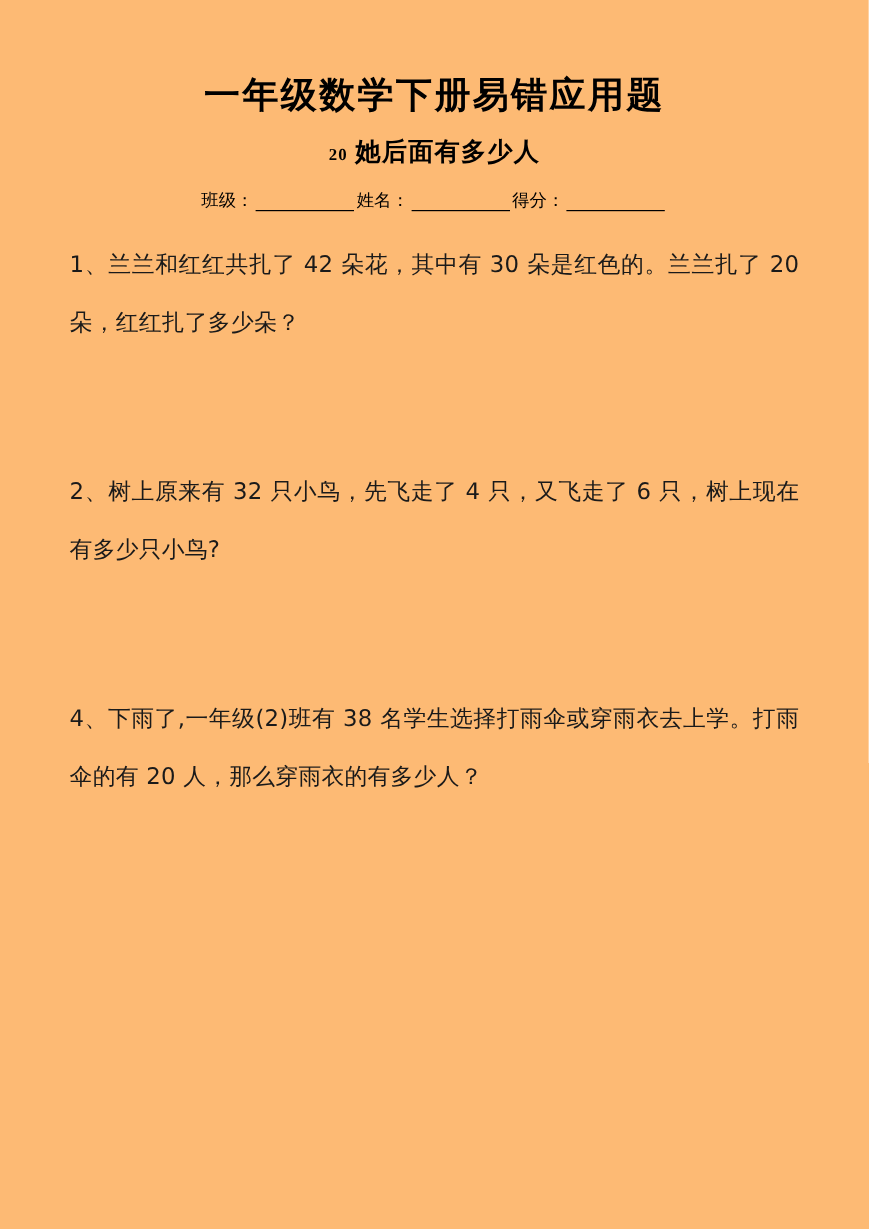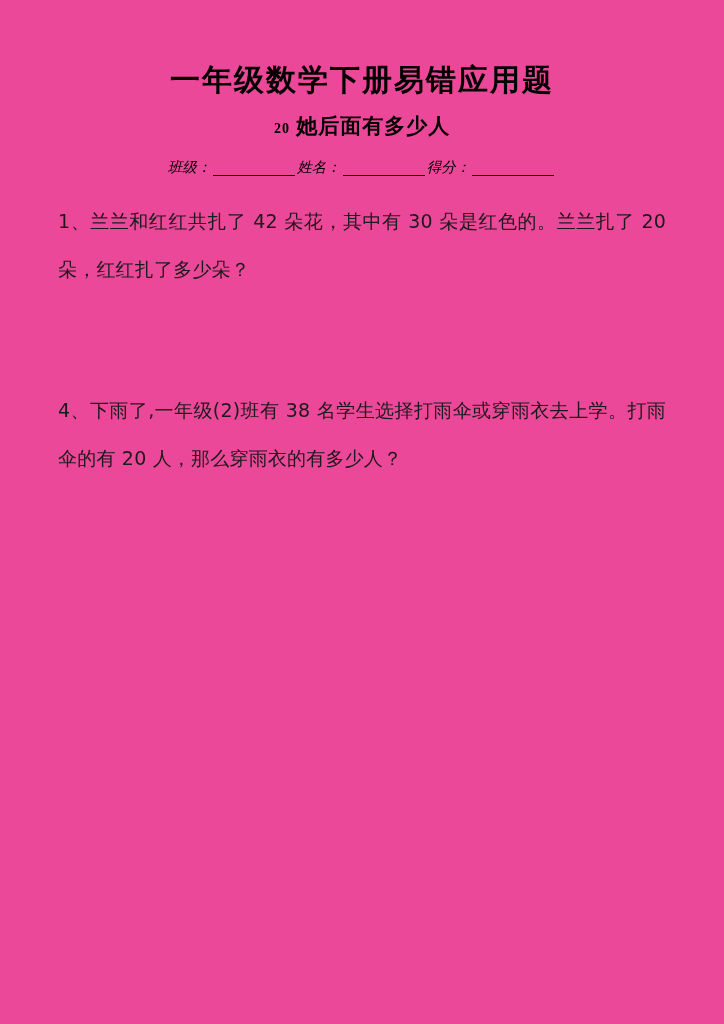--- a/index.html
+++ b/index.html
@@ -13,21 +13,21 @@
     font-family: "Liberation Serif", serif;
     color: #000000;
     overflow: hidden;
   }
   .page {
     position: relative;
     width: 724px;
     height: 1024px;
     box-sizing: border-box;
     padding: 62px 58px 0 58px;
-    background: #ec4899;
+    background: #fdba74;
   }
   .doc-title {
     text-align: center;
     font-family: "DejaVu Sans", sans-serif;
     font-weight: bold;
     font-size: 30px;
     letter-spacing: 2px;
     line-height: 1.2;
     margin: 0 0 14px 0;
     color: #000;
@@ -44,21 +44,20 @@
     font-size: 14px;
   }
   .info-line {
     display: flex;
     justify-content: center;
     align-items: center;
     gap: 0px;
     font-size: 14px;
     font-family: "Liberation Serif", serif;
     margin-bottom: 20px;
-    font-style: italic;
   }
   .info-field {
     display: flex;
     align-items: flex-end;
   }
   .info-label {
     white-space: nowrap;
     font-size: 14.5px;
   }
   .info-blank {
@@ -107,16 +106,17 @@
       <span class="info-blank"></span>
     </span>
     <span class="info-field">
       <span class="info-label">得分：</span>
       <span class="info-blank"></span>
     </span>
   </div>
 
   <div class="problems">
     <p class="problem p-gap-1">1、兰兰和红红共扎了 42 朵花，其中有 30 朵是红色的。兰兰扎了 20 朵，红红扎了多少朵？</p>
+    <p class="problem p-gap-2">2、树上原来有 32 只小鸟，先飞走了 4 只，又飞走了 6 只，树上现在有多少只小鸟?</p>
     <p class="problem p-gap-4">4、下雨了,一年级(2)班有 38 名学生选择打雨伞或穿雨衣去上学。打雨伞的有 20 人，那么穿雨衣的有多少人？</p>
   </div>
 
 </div>
 
 </body></html>

